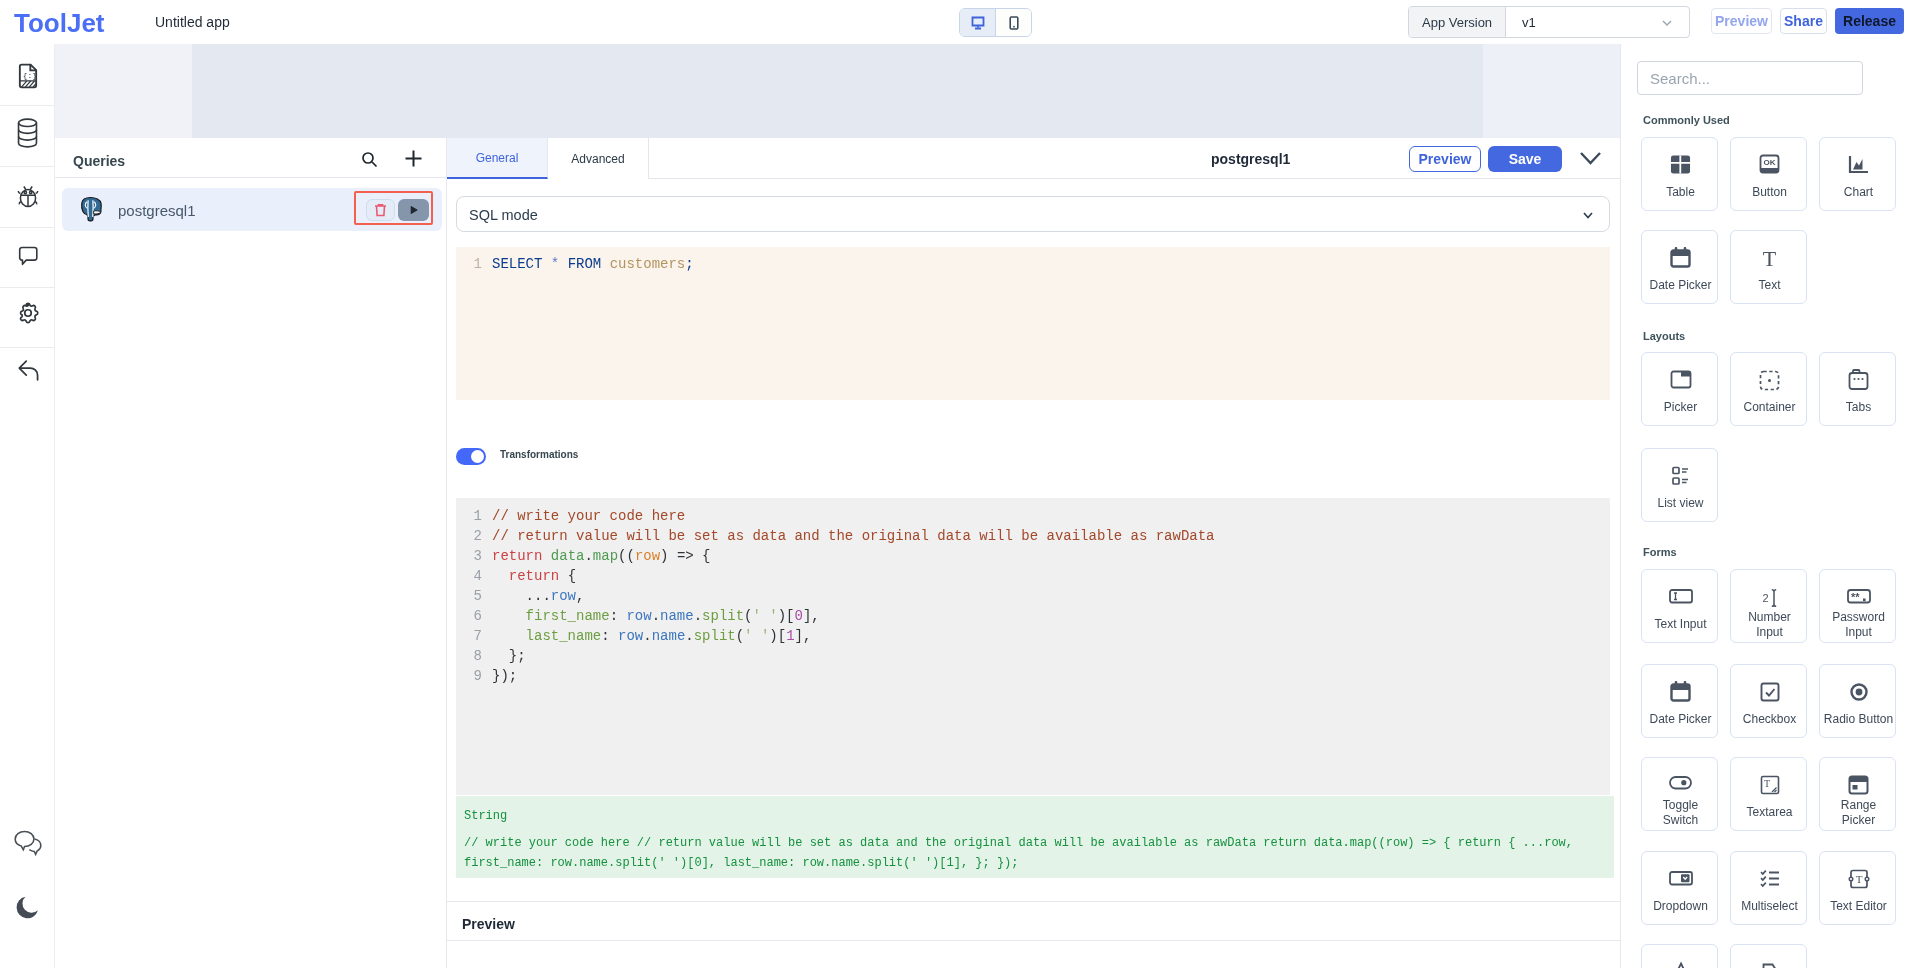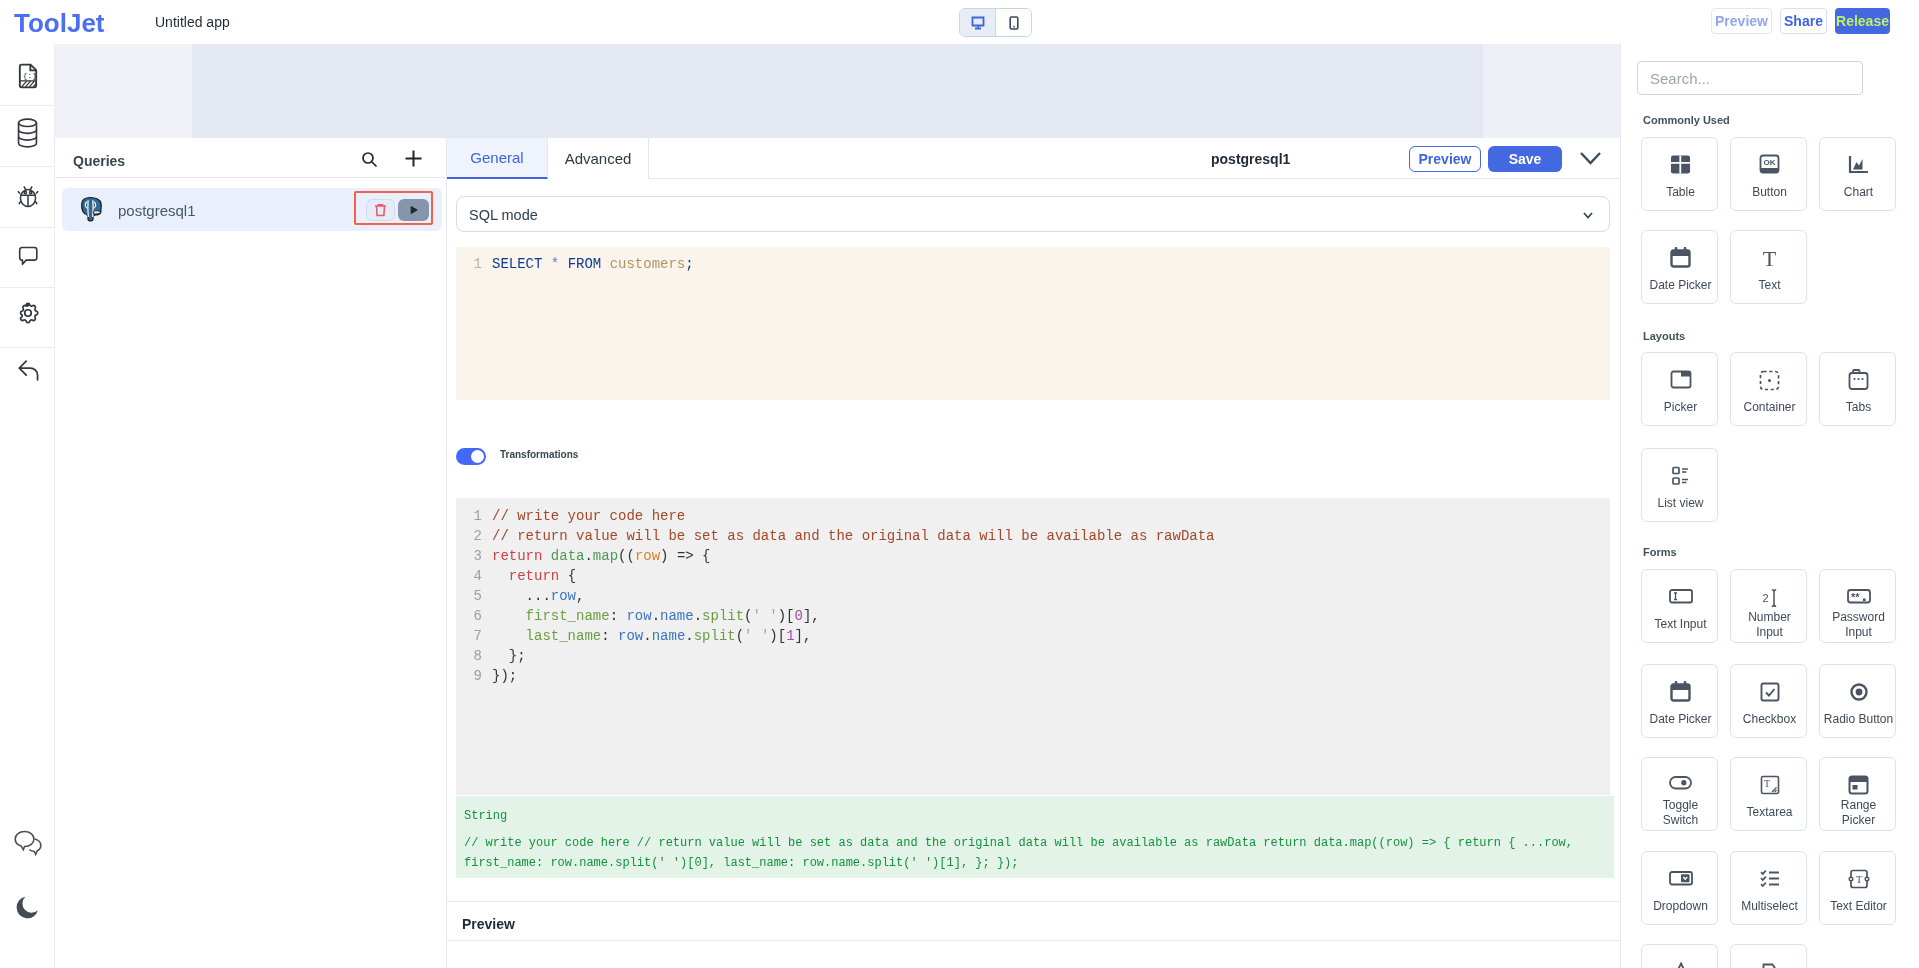--- a/index.html
+++ b/index.html
@@ -14,21 +14,21 @@
 #devtoggle { position:absolute; left:959px; top:8px; width:73px; height:29px; border:1px solid #C8D5E8; border-radius:6px; display:flex; overflow:hidden; }
 #devtoggle .cell { flex:1; display:flex; align-items:center; justify-content:center; }
 #devtoggle .cell.desktop { background:#E7EDF6; border-right:1px solid #C8D5E8; }
 #devtoggle .cell.mobile { background:#FDFDFB; }
 #vergroup { position:absolute; left:1408px; top:6px; width:282px; height:32px; border:1px solid #D3D7DF; border-radius:4px; display:flex; background:#fff; }
 #verlabel { background:#F2F3F5; border-right:1px solid #D3D7DF; color:#2B3A4A; font-size:13px; display:flex; align-items:center; padding:0 13px; border-radius:3px 0 0 3px; }
 #verval { display:flex; align-items:center; padding-left:16px; font-size:13px; color:#1F2937; flex:1; }
 .hbtn { position:absolute; top:8px; height:26px; border-radius:4px; font-size:14px; font-weight:bold; display:flex; align-items:center; justify-content:center; }
 #btn-preview { left:1711px; width:61px; border:1px solid #E1E6F0; color:#93A6EE; background:#fff; }
 #btn-share { left:1780px; width:47px; border:1px solid #D7DeEC; color:#3E63DD; background:#fff; }
-#btn-release { left:1835px; width:55px; background:#4368E0; color:#bef264; }
+#btn-release { left:1835px; width:69px; background:#4368E0; color:#0f172a; }
 
 
 #toolbar { position:absolute; left:0; top:44px; width:55px; height:924px; background:#fff; border-right:1px solid #EBEDF1; }
 .ticon { position:absolute; left:0; width:55px; display:flex; justify-content:center; }
 .tdiv { position:absolute; left:0; width:55px; height:1px; background:#E9EBEF; }
 
 
 #canvas { position:absolute; left:55px; top:44px; width:1565px; height:94px; background:#E4E8F1; }
 #canvas .b1 { position:absolute; left:0; top:0; width:137px; height:94px; background:#F0F2F7; }
 #canvas .b3 { position:absolute; left:1428px; top:0; width:137px; height:94px; background:#EDF0F6; }
@@ -40,21 +40,21 @@
 #qlist-title { position:absolute; left:18px; top:15px; font-size:14px; font-weight:bold; color:#37474F; }
 .qrow { position:absolute; left:7px; top:50px; width:380px; height:43px; background:#EAEFFC; border-radius:6px; }
 .qrow .pgicon { position:absolute; left:16px; top:8px; }
 .qrow .qname { position:absolute; left:56px; top:14px; font-size:15px; font-weight:500; color:#46586A; }
 #redbox { position:absolute; left:292px; top:3px; width:79px; height:34px; border:2px solid #F3604E; border-radius:2px; }
 #delbtn { position:absolute; left:10px; top:6px; width:29px; height:22px; background:#E4ECF8; border:1px solid #D2DCEF; border-radius:6px; display:flex; align-items:center; justify-content:center; }
 #runbtn { position:absolute; left:42px; top:6px; width:31px; height:22px; background:#8595AB; border-radius:6px; display:flex; align-items:center; justify-content:center; }
 
 #qeditor { position:absolute; left:392px; top:0; width:1173px; height:830px; }
 #tabbar { position:absolute; left:0; top:0; width:1173px; height:41px; border-bottom:1px solid #E3E6EB; }
-.tab { position:absolute; top:0; height:41px; display:flex; align-items:center; justify-content:center; font-size:15px; }
+.tab { position:absolute; top:0; height:41px; display:flex; align-items:center; justify-content:center; font-size:12px; }
 #tab-general { left:0; width:101px; background:#EFF3FC; color:#3E63DD; font-weight:500; border-right:1px solid #E3E6EB; border-bottom:2px solid #3E63DD; }
 #tab-advanced { left:101px; width:101px; background:#fff; color:#2B3A46; border-right:1px solid #E3E6EB; }
 #qname-top { position:absolute; left:764px; top:13px; font-size:14px; font-weight:bold; color:#1F2937; }
 #ed-preview { position:absolute; left:962px; top:8px; width:72px; height:26px; border:1px solid #4368E0; border-radius:6px; color:#3E63DD; font-size:14px; font-weight:bold; display:flex; align-items:center; justify-content:center; background:#fff; }
 #ed-save { position:absolute; left:1041px; top:8px; width:74px; height:26px; background:#4368E0; border-radius:6px; color:#fff; font-size:14px; font-weight:bold; display:flex; align-items:center; justify-content:center; }
 #ed-chevron { position:absolute; left:1132px; top:13px; }
 
 #sqlmode { position:absolute; left:9px; top:58px; width:1154px; height:36px; border:1px solid #D5DBE1; border-radius:8px; background:#fff; }
 #sqlmode .lbl { position:absolute; left:12px; top:10px; font-size:14.5px; color:#2B3D4F; }
 #sqlmode svg { position:absolute; right:14px; top:11px; }
@@ -107,20 +107,27 @@
             <path d="M8 10.5 v2" stroke="#3E63DD" stroke-width="1.8"></path>
             <path d="M5 13.5 h6" stroke="#3E63DD" stroke-width="1.8"></path>
           </svg>
       </div>
       <div class="cell mobile">
         <svg width="16" height="16" viewBox="0 0 16 16">
             <rect x="4.2" y="2" width="7.6" height="12" rx="1.2" fill="none" stroke="#3A4B5C" stroke-width="1.6"></rect>
             <circle cx="8" cy="11.7" r="0.9" fill="#3A4B5C"></circle>
           </svg>
       </div>
+    </div>
+    <div id="vergroup">
+      <div id="verlabel">App Version</div>
+      <div id="verval">v1</div>
+      <svg style="position:absolute;right:16px;top:10px" width="12" height="12" viewBox="0 0 12 12">
+          <path d="M2 4 L6 8 L10 4" fill="none" stroke="#9AA5B1" stroke-width="1.4"></path>
+        </svg>
     </div>
     <div class="hbtn" id="btn-preview">Preview</div>
     <div class="hbtn" id="btn-share">Share</div>
     <div class="hbtn" id="btn-release">Release</div>
   </div>
 
   <div id="toolbar">
     <div class="ticon" style="top:18px">
       <svg width="28" height="28" viewBox="0 0 24 24">
           <path d="M5 3.8 a1.6 1.6 0 0 1 1.6-1.6 h7.6 l4.8 4.8 v13.2 a1.6 1.6 0 0 1 -1.6 1.6 h-10.8 a1.6 1.6 0 0 1 -1.6 -1.6 z" fill="none" stroke="#32383E" stroke-width="1.6"></path>

